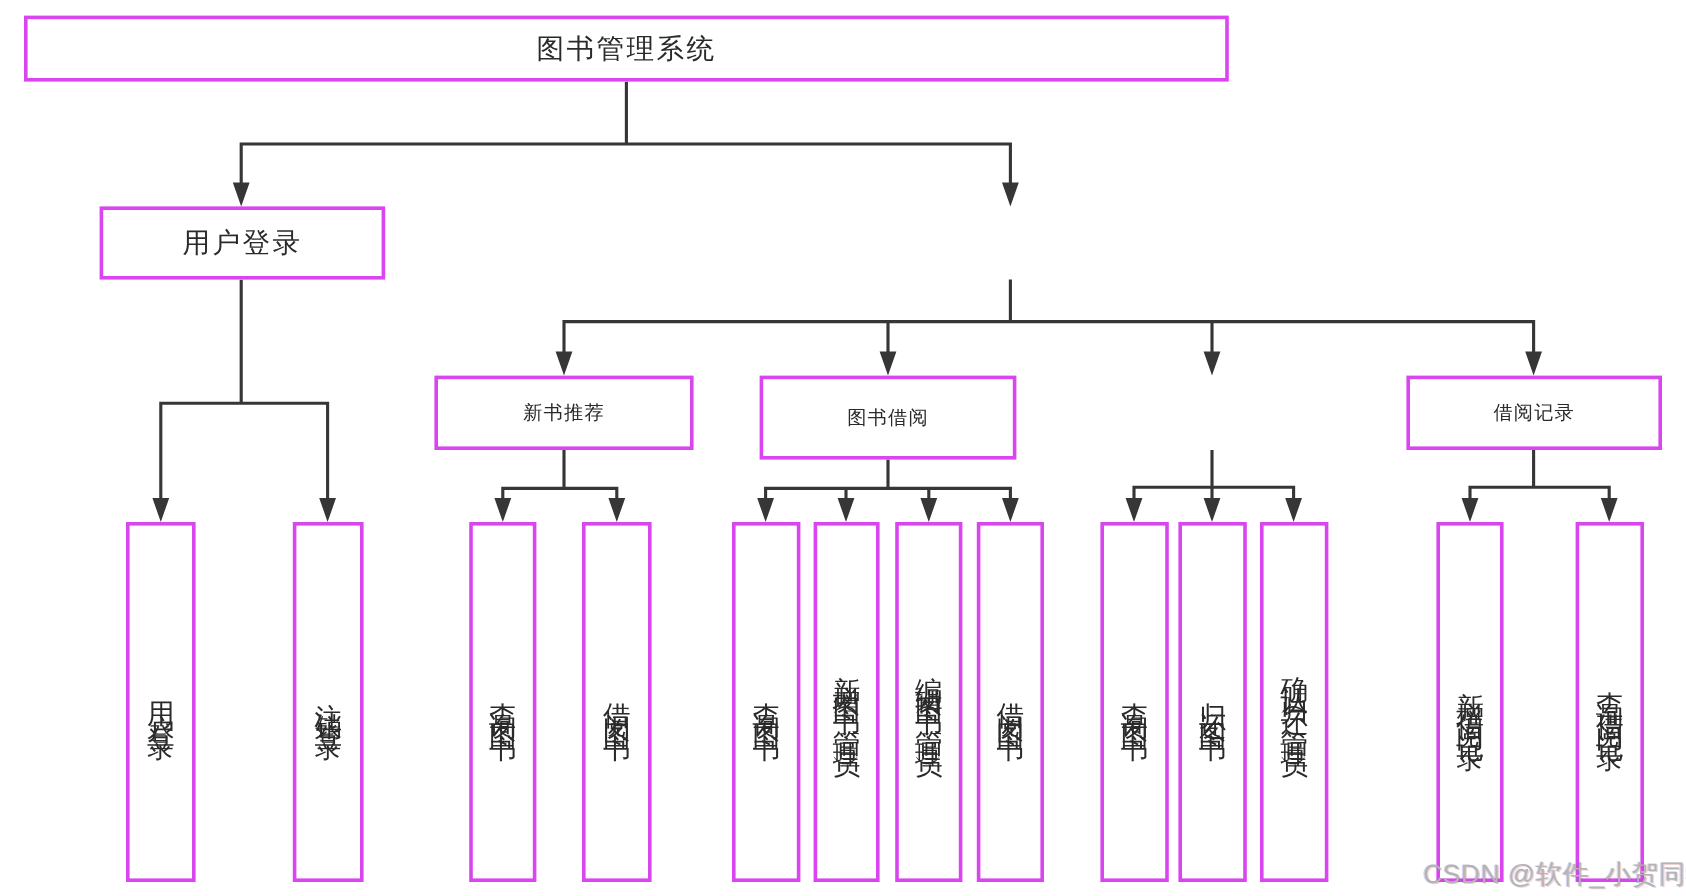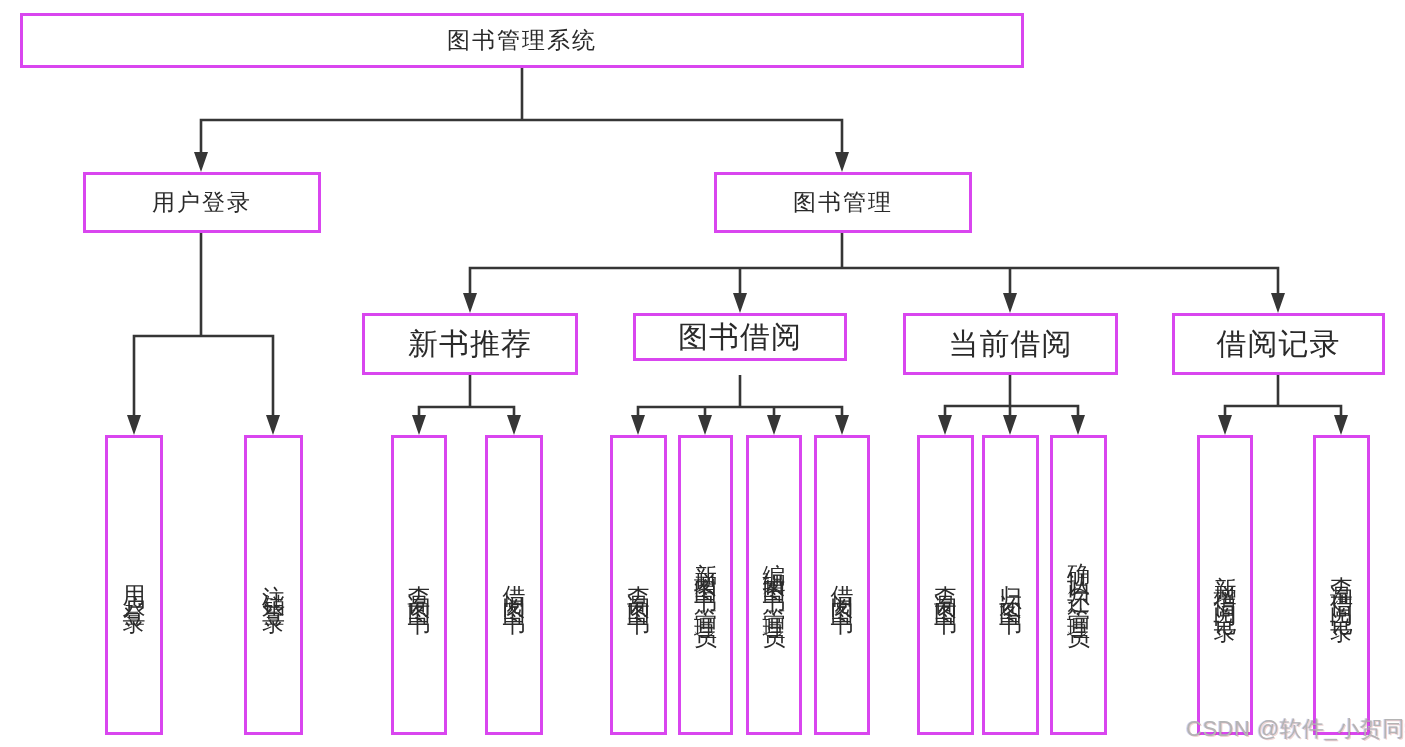--- a/index.html
+++ b/index.html
@@ -10,21 +10,21 @@
   svg.wires { position:absolute; left:0; top:0; width:1405px; height:747px; }
   .wires .ln { stroke:#363636; stroke-width:2.6; fill:none; }
   .wires .ar { fill:#363636; stroke:none; }
   .box {
     position:absolute; box-sizing:border-box; background:#ffffff;
     border:3px solid #d946ef; color:#2a2a2a;
     display:flex; align-items:center; justify-content:center;
     white-space:nowrap;
   }
   .hbox  { font-size:23px; letter-spacing:2px; }
-  .l3box { font-size:30px; letter-spacing:1px; }
+  .l3box { font-size:16px; letter-spacing:1px; }
   .leaf span {
     writing-mode:vertical-rl; text-orientation:mixed;
     font-size:23px; letter-spacing:9px; line-height:1; white-space:nowrap;
   }
   .watermark {
     position:absolute; left:1186px; top:714px; z-index:5;
     font-size:22px; color:#b4b4b4; letter-spacing:0.5px; white-space:nowrap;
     text-shadow:1px 1px 0 rgba(190,80,80,0.25), -1px 0 0 rgba(90,90,200,0.25);
   }
 </style>
@@ -64,32 +64,26 @@
     </g>
   </svg>
 
   <div class="box hbox" style="left:20px;top:13px;width:1004px;height:55px">
     <span>图书管理系统</span>
   </div>
 
   <div class="box hbox" style="left:83px;top:172px;width:238px;height:61px">
     <span>用户登录</span>
   </div>
-  <div class="box hbox" style="left:714px;top:172px;width:258px;height:61px">
-    <span>图书管理</span>
-  </div>
 
   <div class="box l3box" style="left:362px;top:313px;width:216px;height:62px">
     <span>新书推荐</span>
   </div>
-  <div class="box l3box" style="left:633px;top:313px;width:214px;height:48px">
+  <div class="box l3box" style="left:633px;top:313px;width:214px;height:70px">
     <span>图书借阅</span>
-  </div>
-  <div class="box l3box" style="left:903px;top:313px;width:215px;height:62px">
-    <span>当前借阅</span>
   </div>
   <div class="box l3box" style="left:1172px;top:313px;width:213px;height:62px">
     <span>借阅记录</span>
   </div>
 
   <div class="box leaf" style="left:105px;top:435px;width:58px;height:300px">
     <span>用户登录</span>
   </div>
   <div class="box leaf" style="left:244px;top:435px;width:59px;height:300px">
     <span>注销登录</span>

